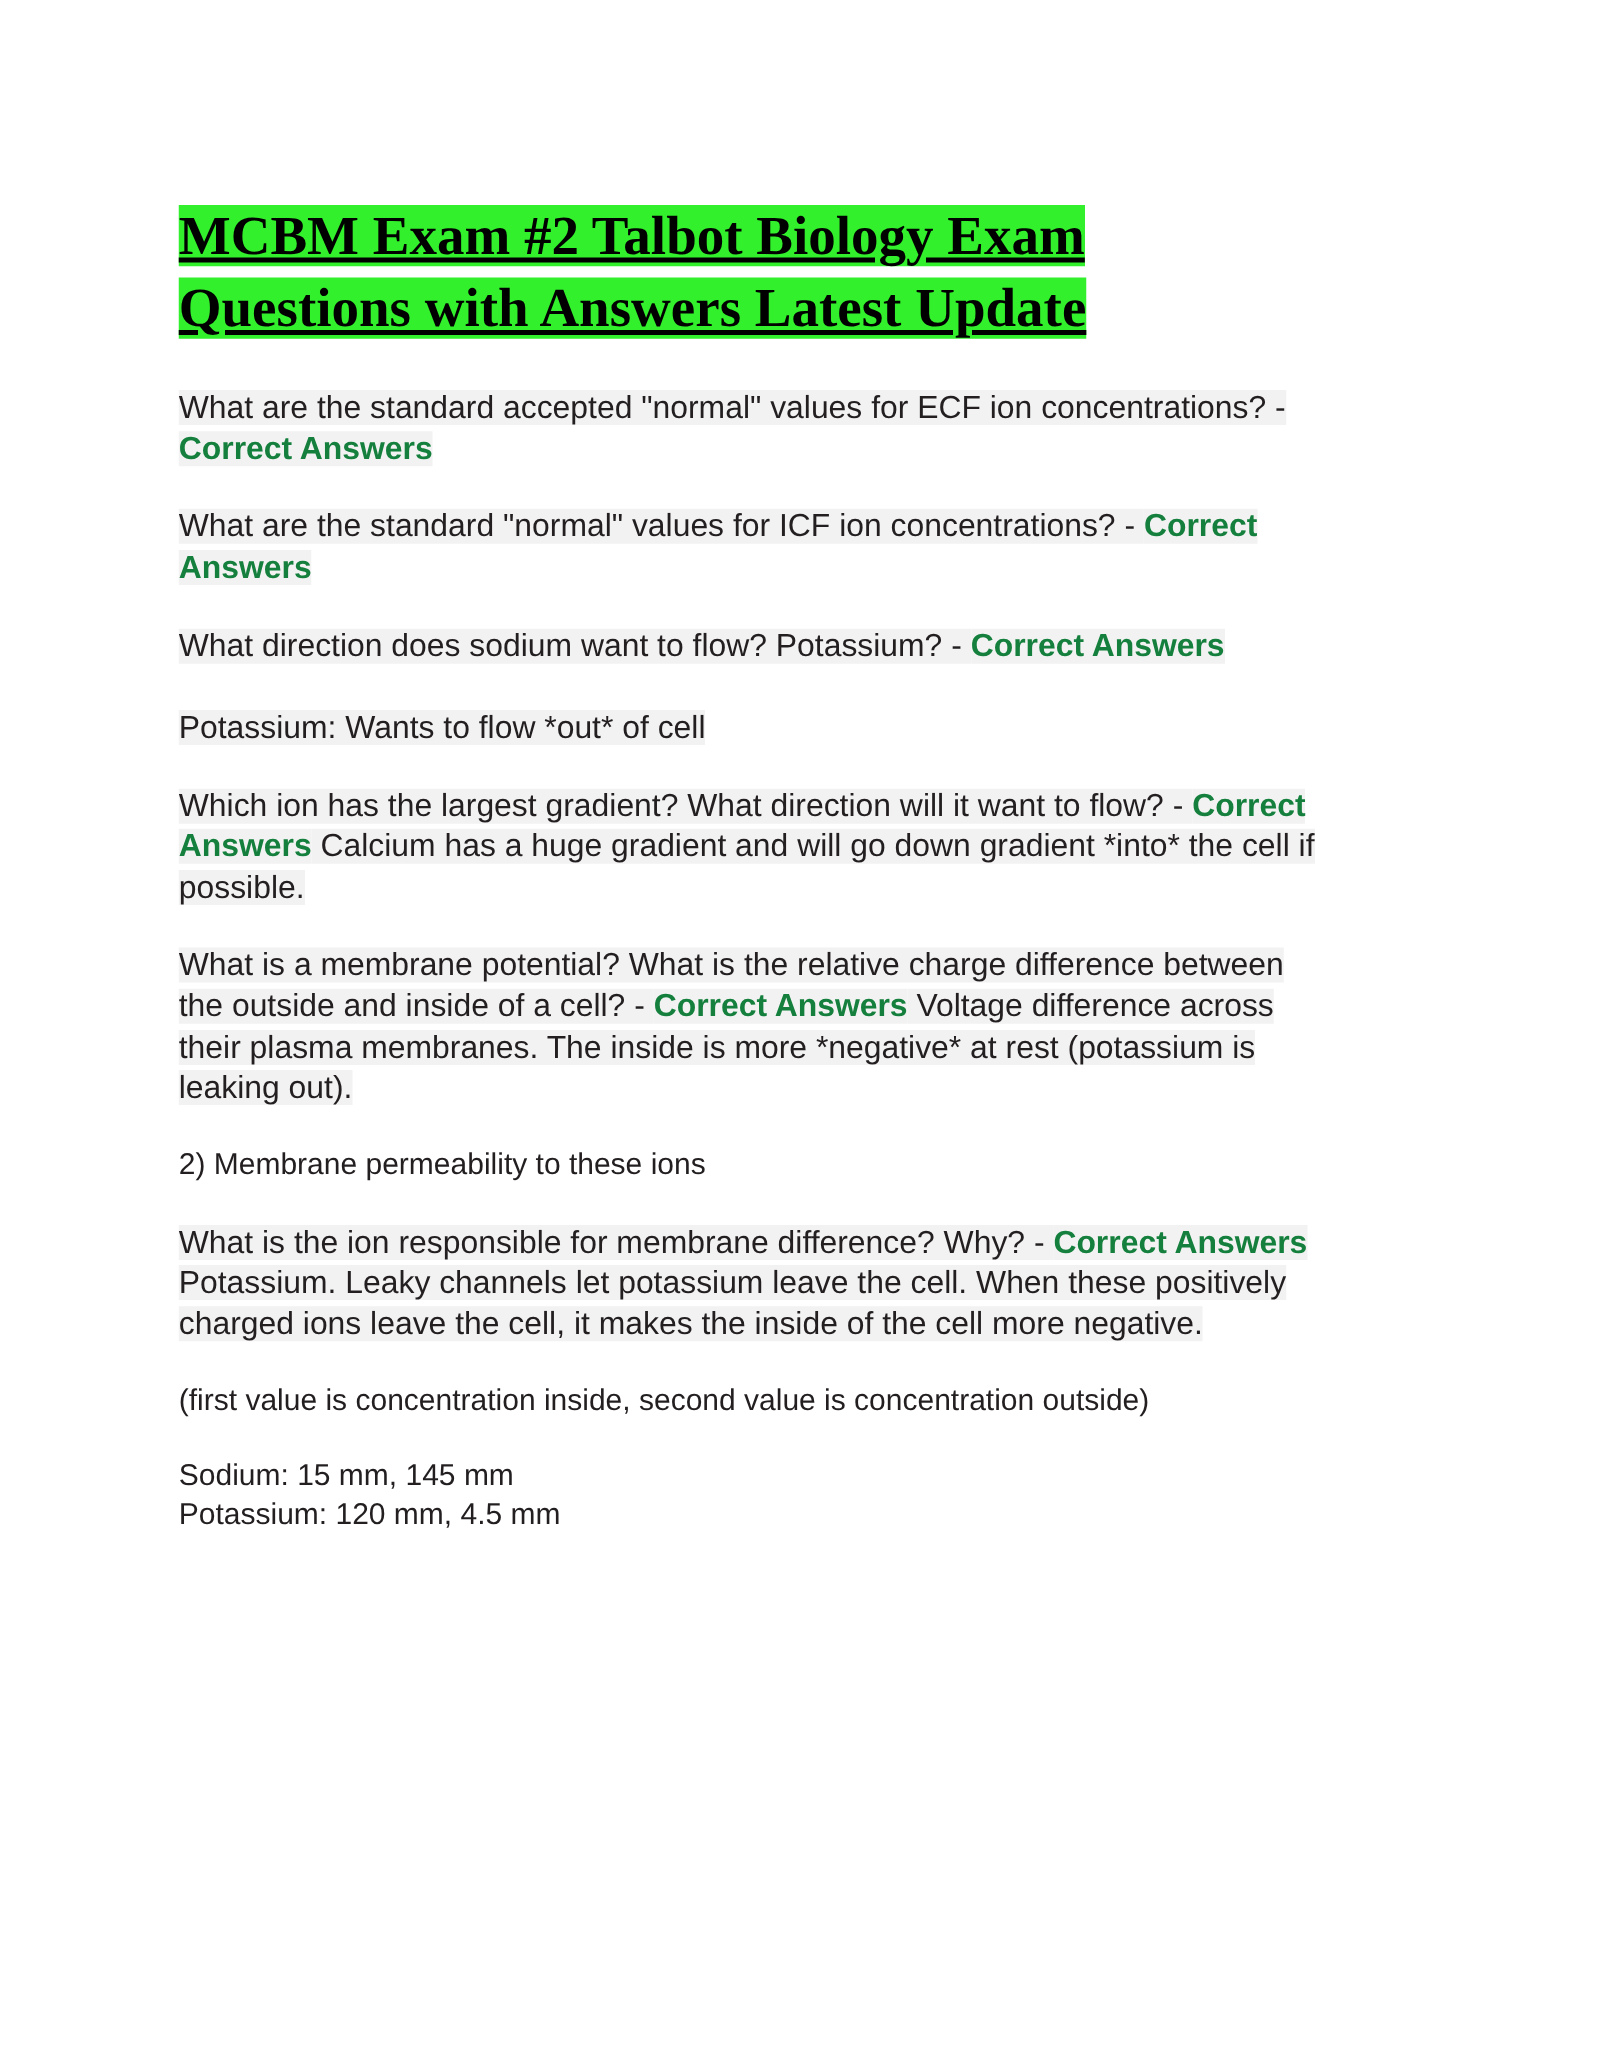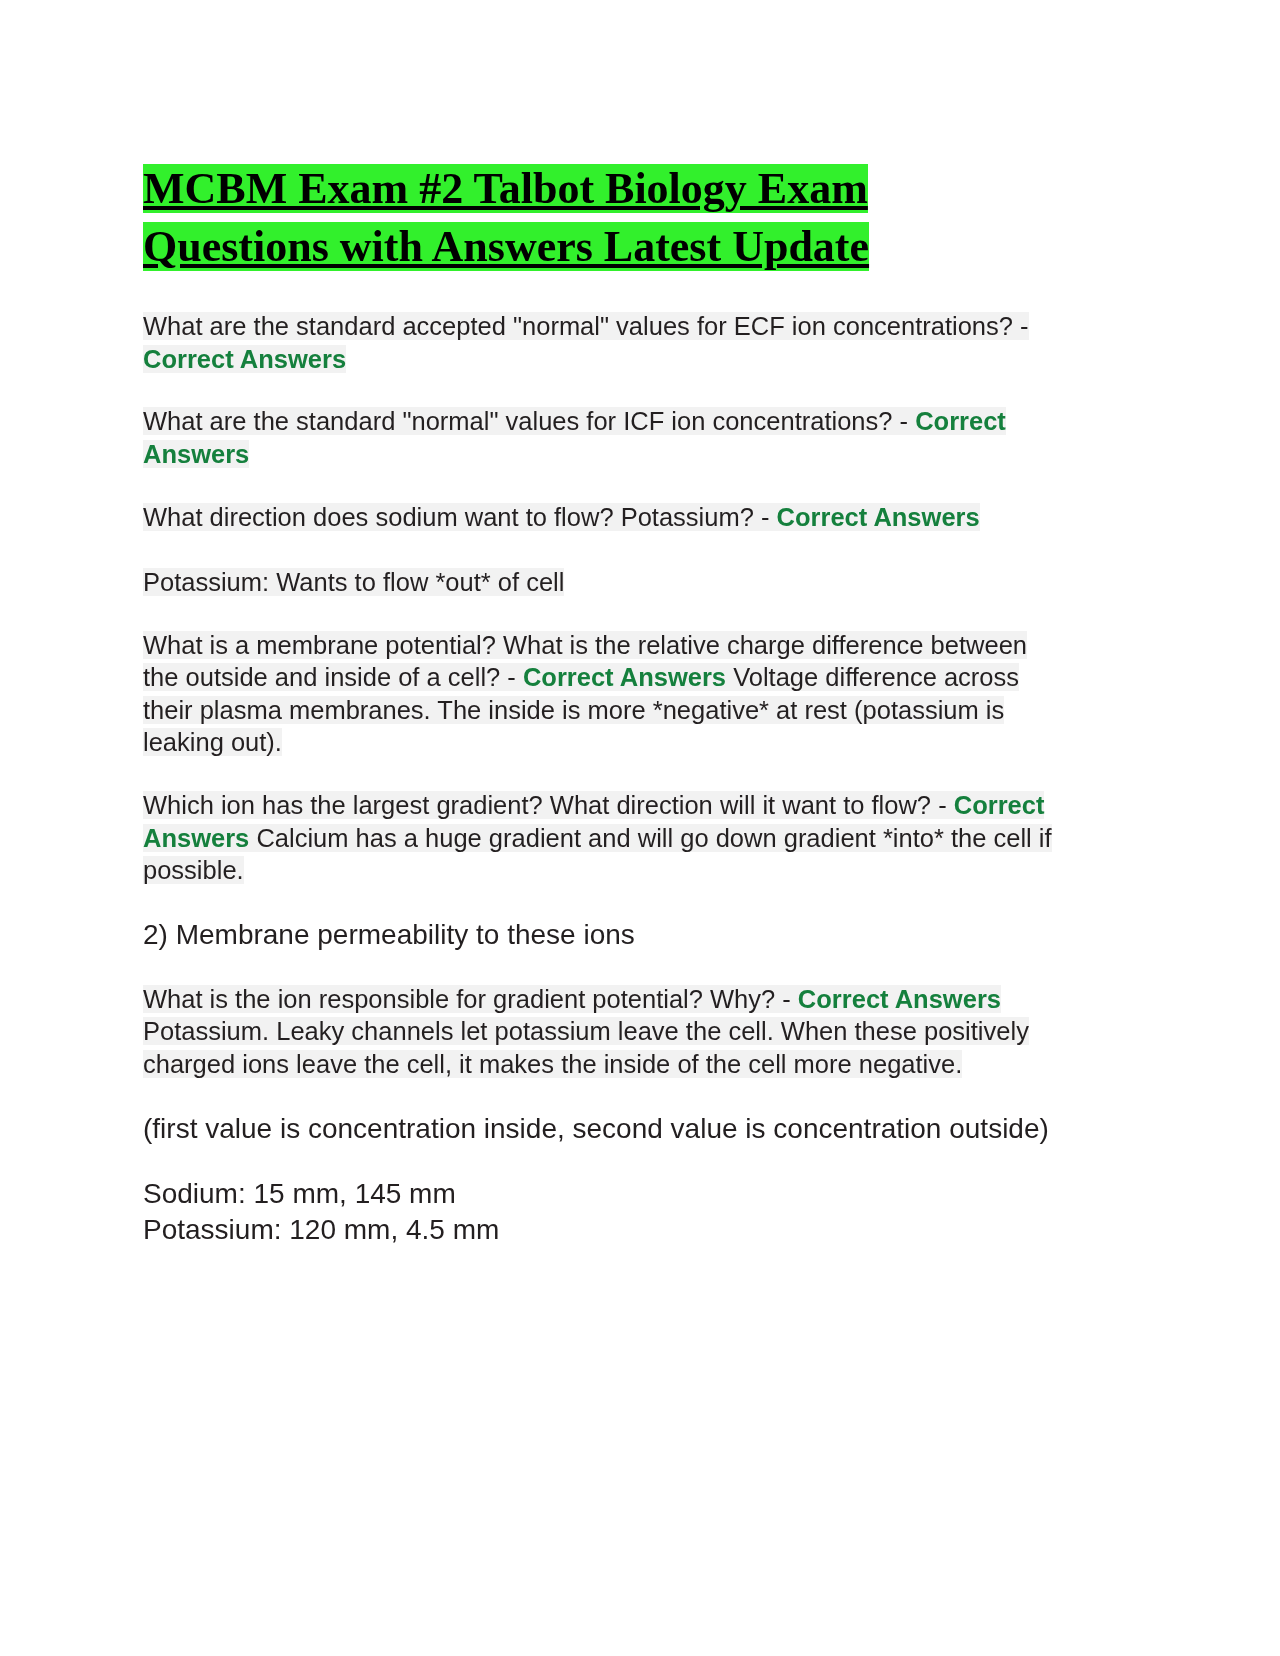--- a/index.html
+++ b/index.html
@@ -56,21 +56,21 @@
     background: #f2f2f2;
     box-decoration-break: clone;
     -webkit-box-decoration-break: clone;
   }
   .qa-block .a {
     background: #f2f2f2;
     box-decoration-break: clone;
     -webkit-box-decoration-break: clone;
   }
   .plain {
-    font-size: 28px;
+    font-size: 24px;
     line-height: 1.28;
     margin: 0 0 30px 0;
     color: #231f20;
     max-width: 920px;
     background: transparent;
   }
   .nowrapline { display: block; }
 </style>
 </head>
 <body>
@@ -79,24 +79,24 @@
 
   <h1 class="doc-title">
     <span class="hl">MCBM Exam #2 Talbot Biology Exam </span><br>
     <span class="hl">Questions with Answers Latest Update</span>
   </h1>
 
   <div id="body-content">
       <p class="qa-block"><span class="q">What are the standard accepted "normal" values for ECF ion concentrations? - </span><span class="ans-label">Correct Answers</span></p>
       <p class="qa-block"><span class="q">What are the standard "normal" values for ICF ion concentrations? - </span><span class="ans-label">Correct Answers</span></p>
       <p class="qa-block"><span class="q">What direction does sodium want to flow? Potassium? - </span><span class="ans-label">Correct Answers</span><br><br><span class="a">Potassium: Wants to flow *out* of cell</span></p>
+      <p class="qa-block"><span class="q">Which ion has the largest gradient? What direction will it want to flow? - </span><span class="ans-label">Correct Answers</span><span class="a"> Calcium has a huge gradient and will go down gradient *into* the cell if possible.</span></p>
       <p class="qa-block"><span class="q">What is a membrane potential? What is the relative charge difference between the outside and inside of a cell? - </span><span class="ans-label">Correct Answers</span><span class="a"> Voltage difference across their plasma membranes. The inside is more *negative* at rest (potassium is leaking out).</span></p>
-      <p class="qa-block"><span class="q">Which ion has the largest gradient? What direction will it want to flow? - </span><span class="ans-label">Correct Answers</span><span class="a"> Calcium has a huge gradient and will go down gradient *into* the cell if possible.</span></p>
       <p class="plain">2) Membrane permeability to these ions</p>
-      <p class="qa-block"><span class="q">What is the ion responsible for gradient potential? Why? - </span><span class="ans-label">Correct Answers</span><span class="a"> Potassium. Leaky channels let potassium leave the cell. When these positively charged ions leave the cell, it makes the inside of the cell more negative.</span></p>
+      <p class="qa-block"><span class="q">What is the ion responsible for membrane difference? Why? - </span><span class="ans-label">Correct Answers</span><span class="a"> Potassium. Leaky channels let potassium leave the cell. When these positively charged ions leave the cell, it makes the inside of the cell more negative.</span></p>
       <p class="plain">
         <span class="nowrapline">(first value is concentration inside, second value is concentration outside)</span>
       </p>
       <p class="plain">
         <span class="nowrapline">Sodium: 15 mm, 145 mm</span>
         <span class="nowrapline">Potassium: 120 mm, 4.5 mm</span>
       </p>
     </div>
 
 </div>

